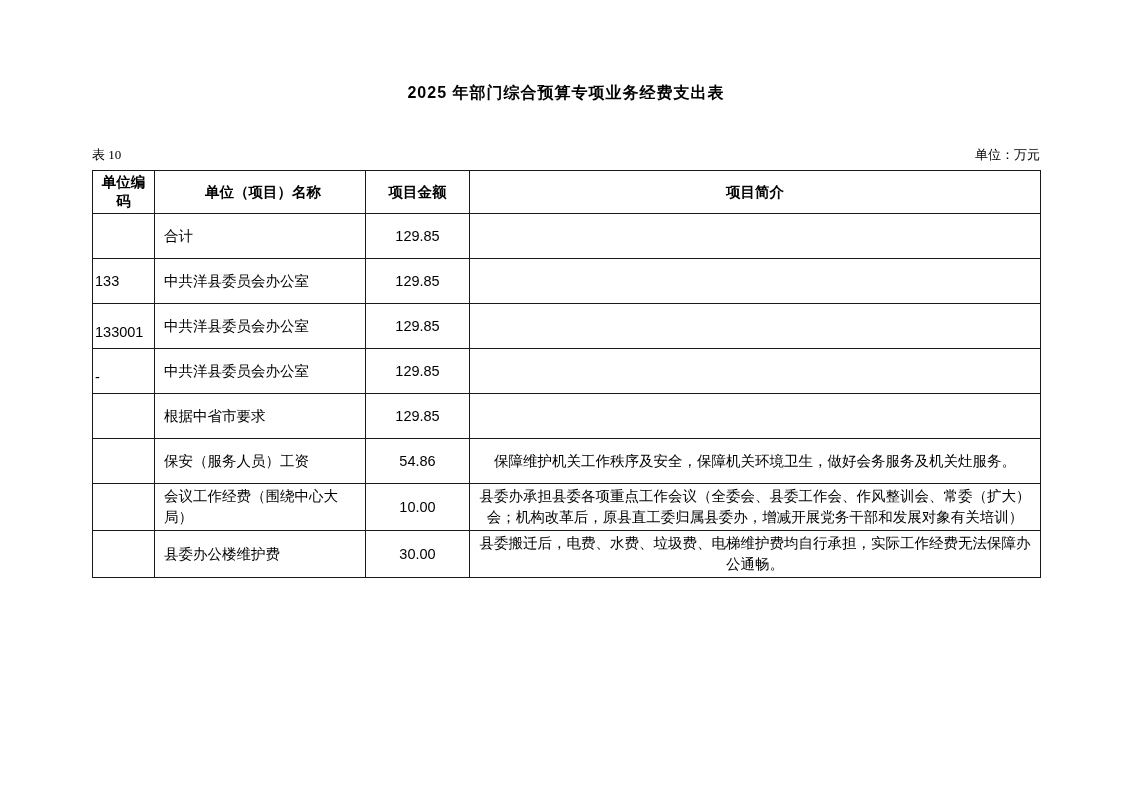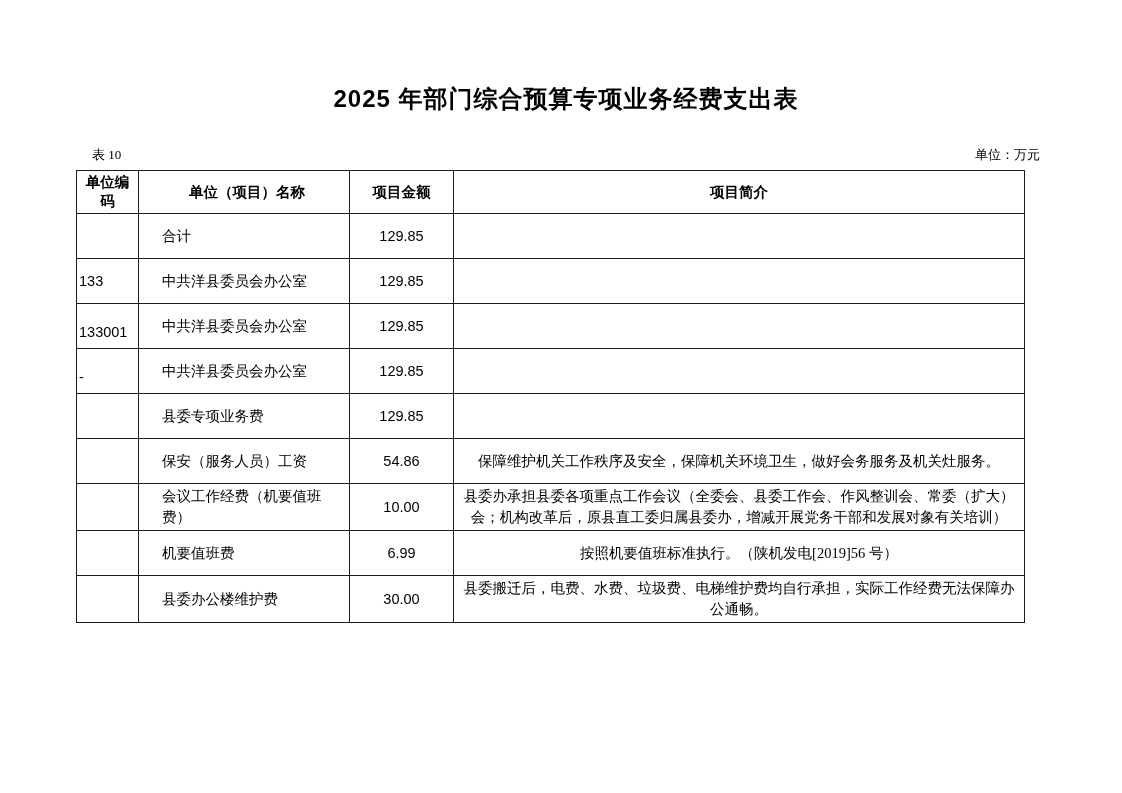--- a/index.html
+++ b/index.html
@@ -18,41 +18,41 @@
     background: #ffffff;
   }
   .doc-title {
     position: absolute;
     top: 83px;
     left: 92px;
     width: 948px;
     text-align: center;
     font-family: "Liberation Sans", "DejaVu Sans", sans-serif;
     font-weight: bold;
-    font-size: 24px;
+    font-size: 16px;
     letter-spacing: 1px;
     color: #000;
   }
   .meta-row {
     position: absolute;
     top: 146px;
     left: 92px;
     width: 948px;
     display: flex;
     justify-content: space-between;
     align-items: flex-end;
     font-size: 13px;
   }
   .meta-left  { font-family: "Liberation Serif", serif; }
   .meta-right { font-family: Liberation Serif, serif; }
 
   table.budget {
     position: absolute;
     top: 170px;
-    left: 76px;
+    left: 92px;
     width: 948px;
     border-collapse: collapse;
     table-layout: fixed;
   }
   table.budget th, table.budget td {
     border: 1.5px solid #1a1a1a;
     vertical-align: middle;
     font-size: 14.5px;
     line-height: 21px;
     overflow: hidden;
@@ -75,21 +75,21 @@
   table.budget th.h-name { text-align: center; padding-left: 9px; }
 
   td.cell-code {
     font-family: "Liberation Sans", "DejaVu Sans", sans-serif;
     padding: 0 2px;
     margin-top: 28px;
   }
   td.cell-name {
     font-family: "Liberation Serif", "DejaVu Serif", serif;
     text-align: left;
-    padding-left: 23px;
+    padding-left: 9px;
     padding-right: 4px;
   }
   td.cell-amount {
     font-family: "Liberation Sans", "DejaVu Sans", sans-serif;
     text-align: center;
   }
   td.cell-intro {
     font-family: "Liberation Serif", "DejaVu Serif", serif;
     text-align: center;
     padding: 2px 6px;
@@ -148,41 +148,35 @@
     <td class="cell-intro"></td>
   </tr>
         <tr>
     <td class="cell-code">-</td>
     <td class="cell-name">中共洋县委员会办公室</td>
     <td class="cell-amount">129.85</td>
     <td class="cell-intro"></td>
   </tr>
         <tr>
     <td class="cell-code"></td>
-    <td class="cell-name">县委专项业务费</td>
+    <td class="cell-name">根据中省市要求</td>
     <td class="cell-amount">129.85</td>
     <td class="cell-intro"></td>
   </tr>
         <tr>
     <td class="cell-code"></td>
     <td class="cell-name">保安（服务人员）工资</td>
     <td class="cell-amount">54.86</td>
     <td class="cell-intro">保障维护机关工作秩序及安全，保障机关环境卫生，做好会务服务及机关灶服务。</td>
   </tr>
         <tr>
     <td class="cell-code"></td>
-    <td class="cell-name">会议工作经费（机要值班费）</td>
+    <td class="cell-name">会议工作经费（围绕中心大局）</td>
     <td class="cell-amount">10.00</td>
     <td class="cell-intro">县委办承担县委各项重点工作会议（全委会、县委工作会、作风整训会、常委（扩大）会；机构改革后，原县直工委归属县委办，增减开展党务干部和发展对象有关培训）</td>
-  </tr>
-        <tr>
-    <td class="cell-code"></td>
-    <td class="cell-name">机要值班费</td>
-    <td class="cell-amount">6.99</td>
-    <td class="cell-intro">按照机要值班标准执行。（陕机发电[2019]56 号）</td>
   </tr>
         <tr>
     <td class="cell-code"></td>
     <td class="cell-name">县委办公楼维护费</td>
     <td class="cell-amount">30.00</td>
     <td class="cell-intro">县委搬迁后，电费、水费、垃圾费、电梯维护费均自行承担，实际工作经费无法保障办公通畅。</td>
   </tr>
       </tbody>
   </table>
 

